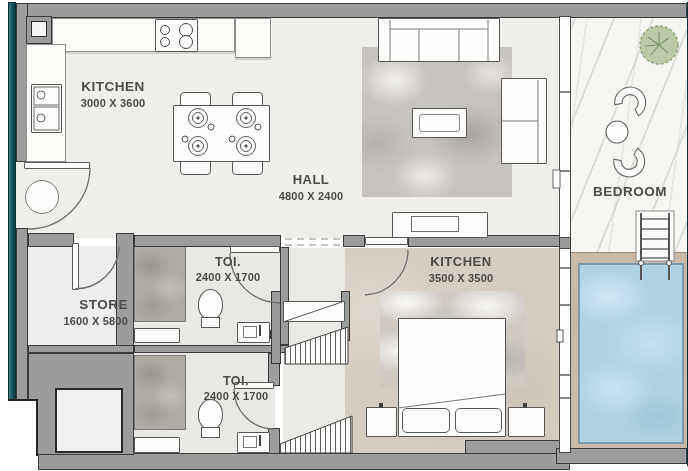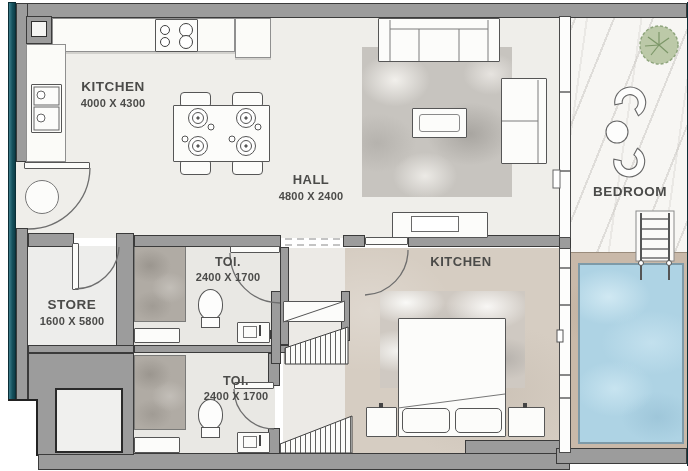--- a/index.html
+++ b/index.html
@@ -262,38 +262,39 @@
         <path d="M551 305 H563"></path>
         <path d="M551 375 H563"></path>
         <path d="M551 398 H563"></path>
     </g>
     <rect x="545" y="170" width="7" height="18" fill="#fff" stroke="#666" stroke-width="1"></rect>
     <rect x="549" y="330" width="6" height="12" fill="#fff" stroke="#555" stroke-width="1"></rect>
   </svg>
 
   <div class="rlabel rl-md" style="left:45px;top:78px;width:120px;">
     <span class="nm">KITCHEN</span>
-    <span class="dm">4000 X 4300</span>
+    <span class="dm">3000 X 3600</span>
   </div>
   <div class="rlabel rl-lg" style="left:243px;top:172px;width:120px;">
     <span class="nm">HALL</span>
     <span class="dm">4800 X 2400</span>
   </div>
   <div class="rlabel rl-md" style="left:560px;top:183px;width:124px;">
     <span class="nm">BEDROOM</span>
   </div>
-  <div class="rlabel rl-md" style="left:8px;top:296px;width:112px;">
+  <div class="rlabel rl-md" style="left:8px;top:296px;width:112px;text-align:right;">
     <span class="nm">STORE</span>
     <span class="dm">1600 X 5800</span>
   </div>
   <div class="rlabel rl-sm" style="left:168px;top:254px;width:104px;">
     <span class="nm">TOI.</span>
     <span class="dm">2400 X 1700</span>
   </div>
   <div class="rlabel rl-sm" style="left:176px;top:373px;width:104px;">
     <span class="nm">TOI.</span>
     <span class="dm">2400 X 1700</span>
   </div>
   <div class="rlabel rl-lg" style="left:391px;top:254px;width:124px;">
     <span class="nm">KITCHEN</span>
+    <span class="dm">3500 X 3500</span>
   </div>
 
 </div>
 
 </body></html>

